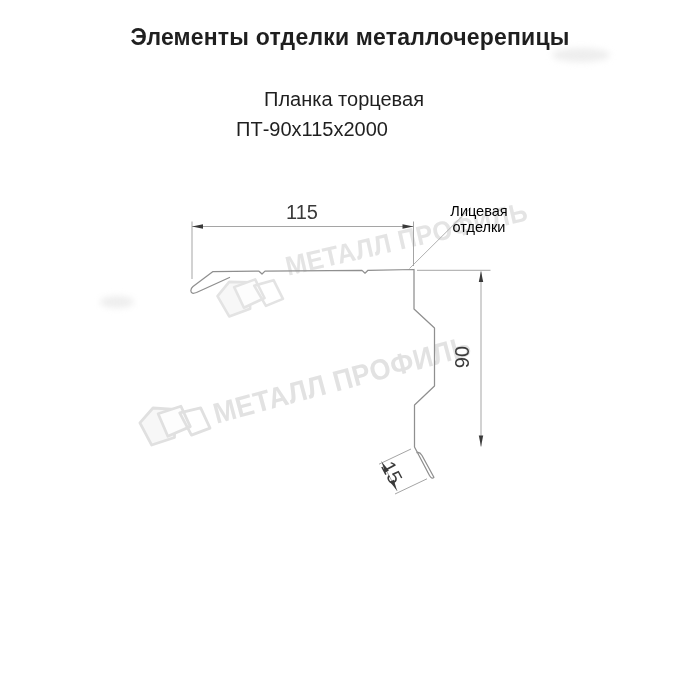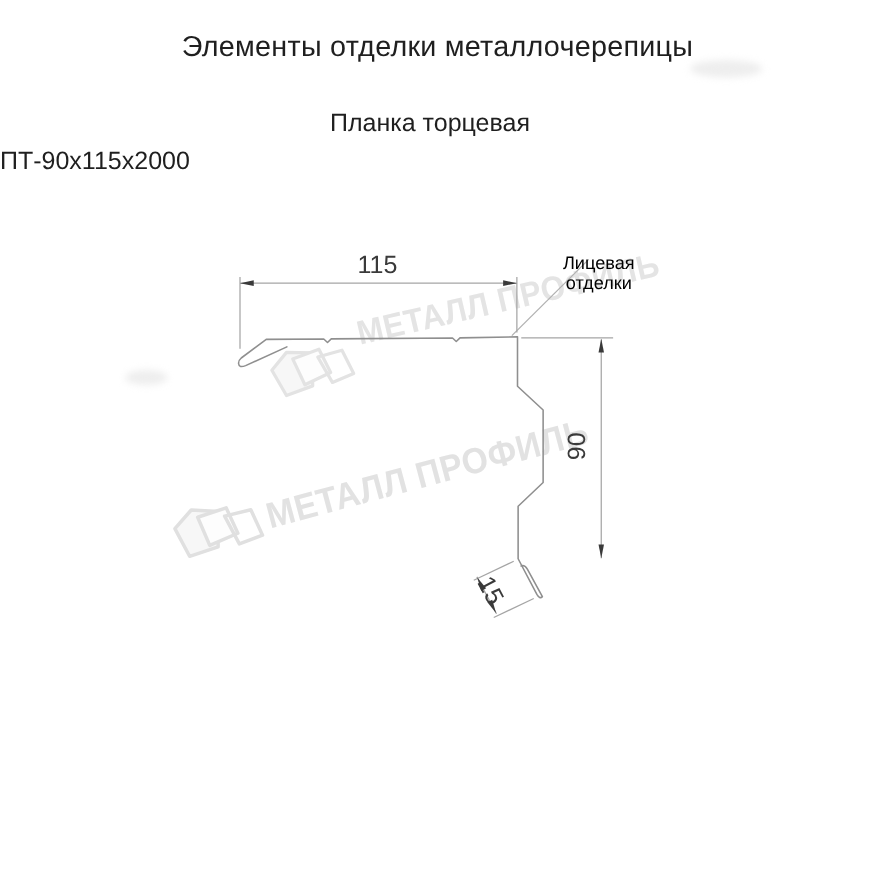--- a/index.html
+++ b/index.html
@@ -1,23 +1,23 @@
 <!DOCTYPE html>
 <html><head>
 <meta charset="utf-8">
 <style>
   html,body{margin:0;padding:0;background:#ffffff;}
   #page{position:relative;width:700px;height:700px;background:#ffffff;overflow:hidden;
         font-family:"Liberation Sans", sans-serif;color:#222;}
   .abs{position:absolute;}
 
   
-  .title{left:0;top:24px;width:700px;text-align:center;font-size:23px;letter-spacing:.2px;color:#1f1f1f;}
+  .title{left:0;top:24px;width:700px;text-align:center;font-size:23px;letter-spacing:.2px;color:#1f1f1f;font-weight:bold;}
   .subtitle{left:0;top:88px;width:688px;text-align:center;font-size:20px;color:#1f1f1f;}
-  .model{left:0;top:118px;width:624px;font-size:20px;color:#1f1f1f;}
+  .model{left:0;top:118px;width:624px;text-align:center;font-size:20px;color:#1f1f1f;}
 
   
   .wm-text{font-size:27px;font-weight:bold;color:#e4e4e4;letter-spacing:.5px;white-space:nowrap;
            transform-origin:left center;}
   .wm1t{left:286px;top:252px;transform:rotate(-13deg) scaleX(.93);}
   .wm2t{left:214px;top:398px;transform:rotate(-15deg) scaleX(.93);font-size:29px;color:#e2e2e2;}
   .wm-logo{transform-origin:center;}
   .wm1l{left:212px;top:270px;transform:rotate(-10deg);}
   .wm2l{left:134px;top:396px;transform:rotate(-8deg);}
   .smudge{background:#eeeeee;border-radius:50%;filter:blur(3px);}

